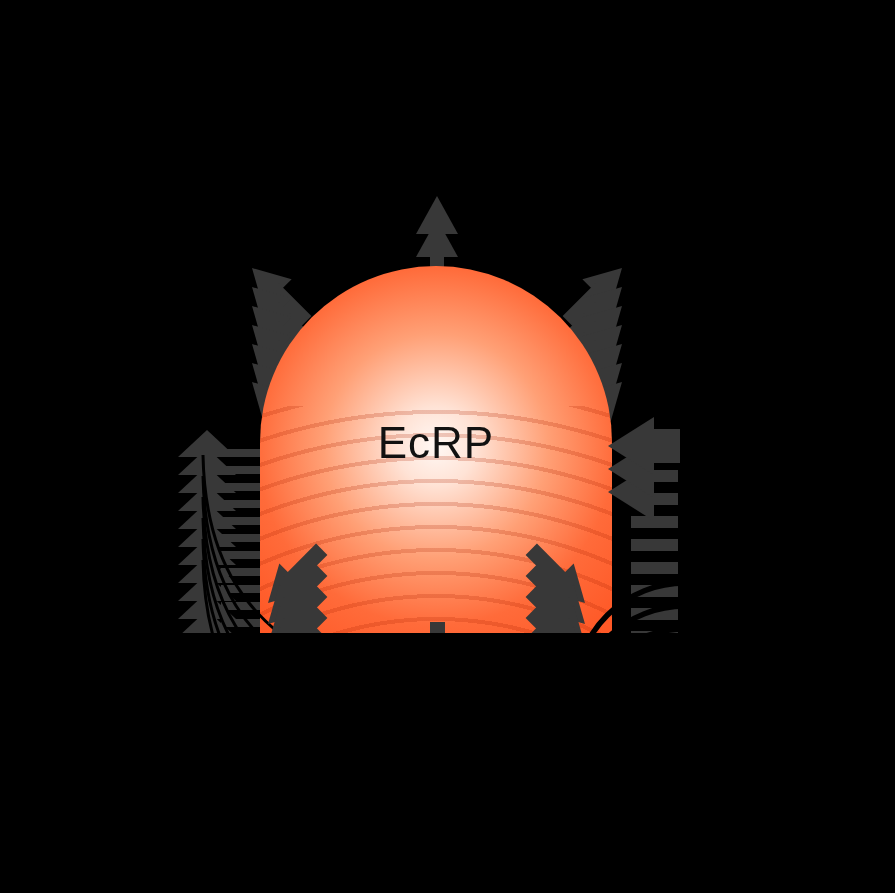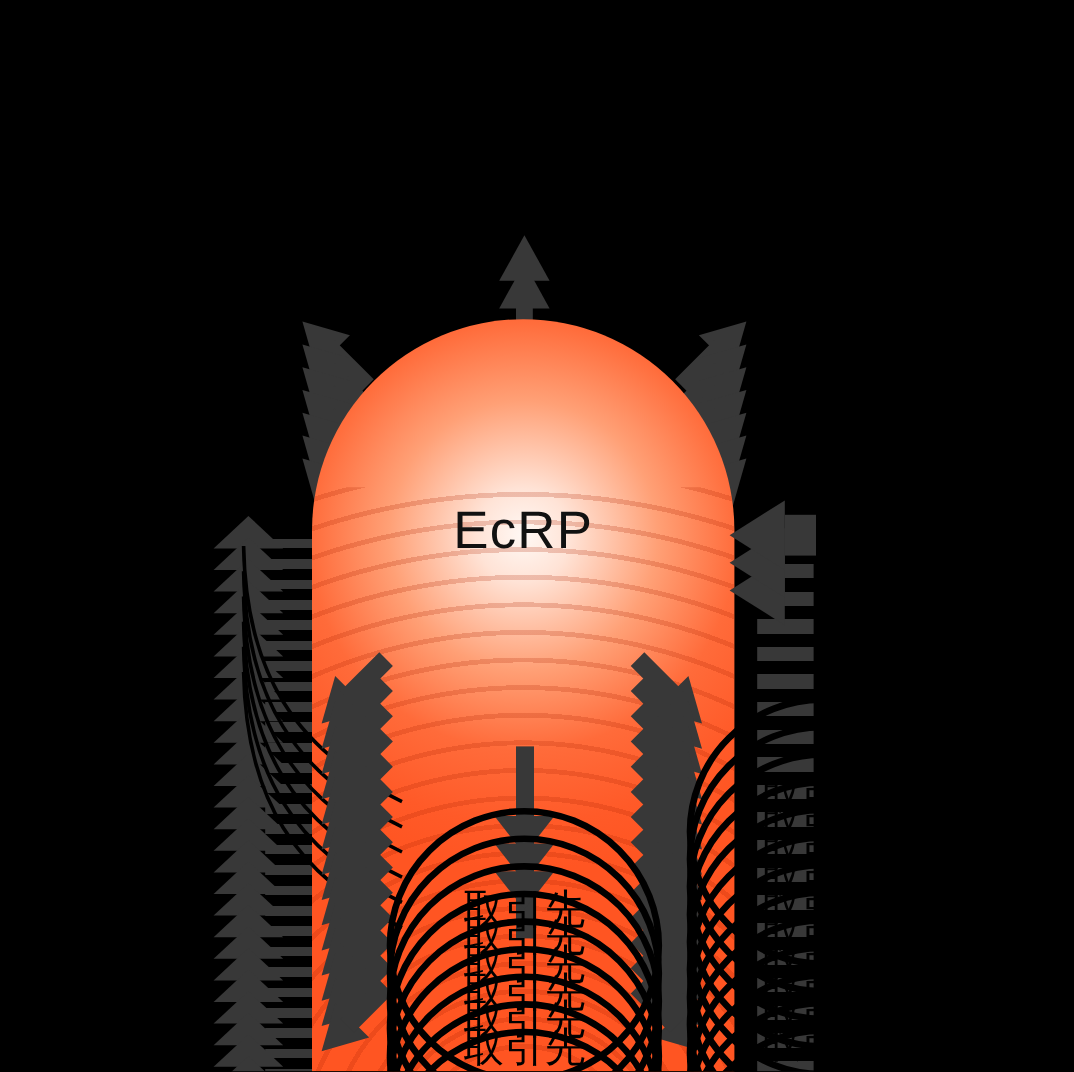--- a/index.html
+++ b/index.html
@@ -1,17 +1,17 @@
 <!DOCTYPE html>
 <html><head>
 <meta charset="utf-8">
 <style>
   html,body{margin:0;padding:0;background:#000;}
   .stage{
-    position:relative;width:895px;height:893px;overflow:hidden;background:#000;
+    position:relative;width:895px;height:633px;overflow:hidden;background:#000;
     font-family:"Liberation Sans","DejaVu Sans",sans-serif;
   }
   .layer{position:absolute;left:0;top:0;width:895px;height:893px;}
   svg.layer{display:block;}
 
   
   .tube{position:absolute;overflow:hidden;}
   .tube-orange{
     left:260px;top:266px;width:352px;height:627px;
     border-top-left-radius:176px;border-top-right-radius:176px;

